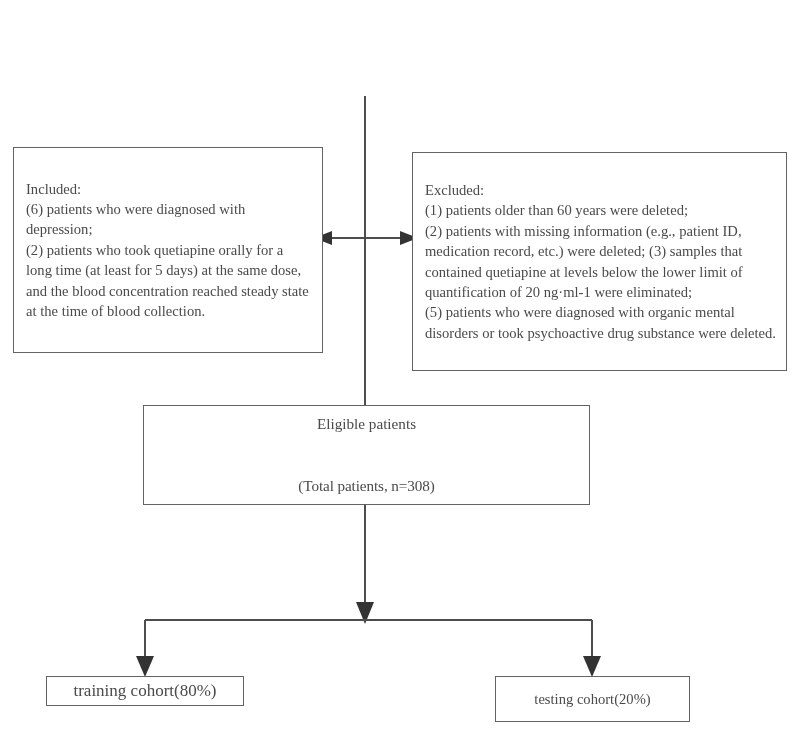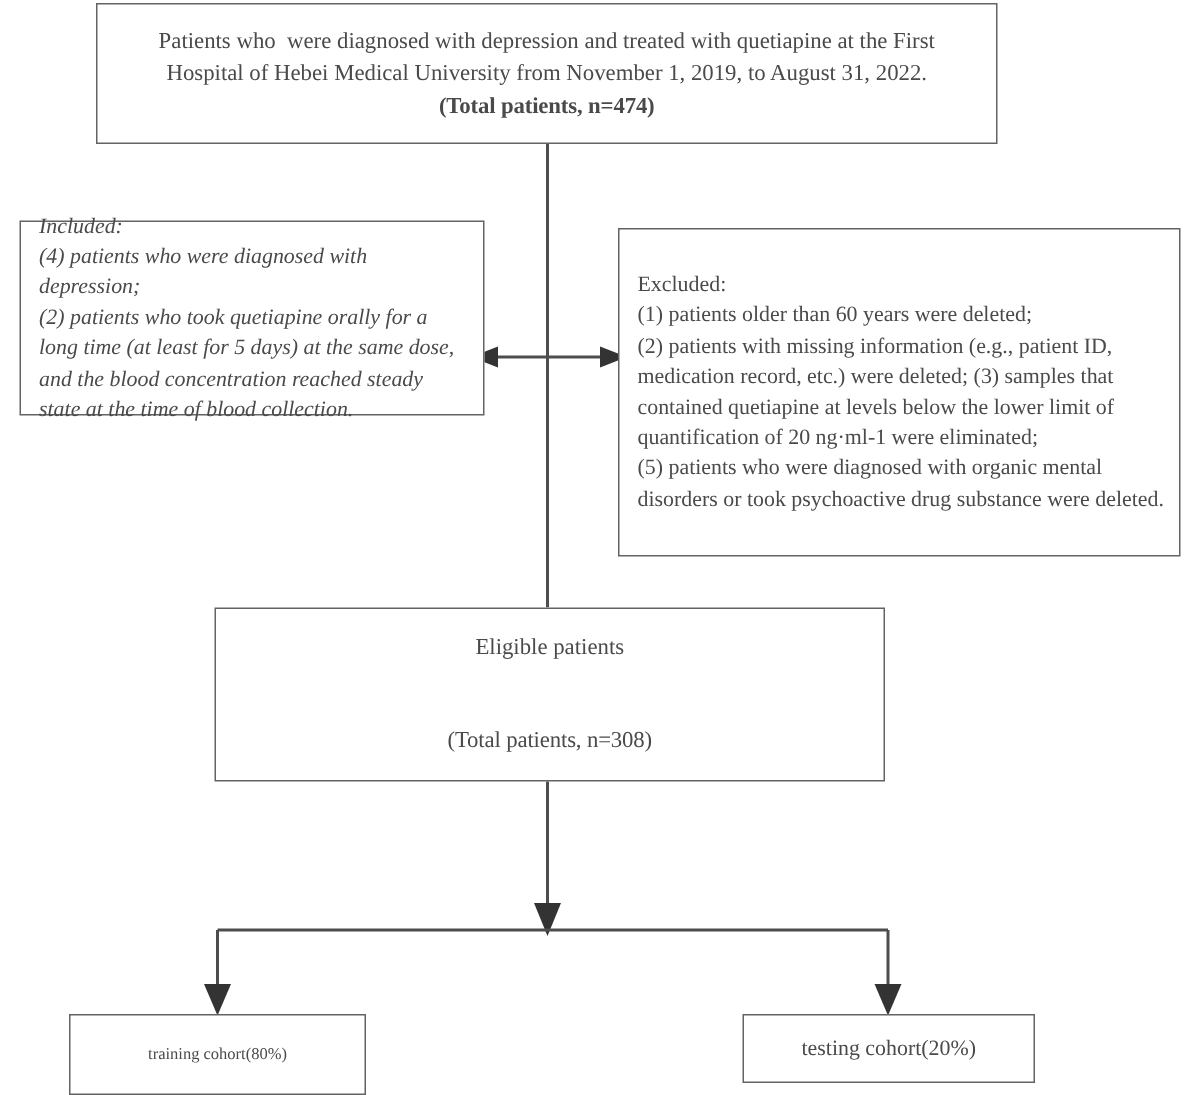--- a/index.html
+++ b/index.html
@@ -45,68 +45,67 @@
   }
   #node-total .bold {
     font-weight: bold;
     letter-spacing: -0.1px;
   }
   
   #node-included {
     left: 13px;
     top: 147px;
     width: 310px;
-    height: 130px;
+    height: 206px;
     align-items: flex-start;
     text-align: left;
     padding: 4px 10px 4px 12px;
     font-size: 14.6px;
     line-height: 1.40;
-    font-style: italic;
   }
   
   #node-excluded {
     left: 412px;
     top: 128px;
     width: 375px;
     height: 219px;
     align-items: flex-start;
     text-align: left;
     padding: 4px 10px 4px 12px;
     font-size: 14.6px;
     line-height: 1.40;
     margin-top: 24px;
   }
   
   #node-eligible {
     left: 143px;
     top: 405px;
     width: 447px;
-    height: 116px;
+    height: 100px;
     align-items: center;
     text-align: center;
     padding: 4px 12px;
     font-size: 15.2px;
     line-height: 1.42;
     gap: 40px;
   }
   #node-eligible .bold {
     font-weight: normal;
     letter-spacing: -0.1px;
   }
   
   #node-training {
     left: 46px;
     top: 676px;
     width: 198px;
-    height: 54px;
+    height: 30px;
     align-items: center;
     justify-content: center;
     text-align: center;
-    font-size: 11px;
+    font-size: 17px;
   }
   #node-testing {
     left: 495px;
     top: 676px;
     width: 195px;
     height: 46px;
     align-items: center;
     justify-content: center;
     text-align: center;
     font-size: 14.6px;
@@ -149,29 +148,24 @@
 
     <line x1="145" y1="620" x2="592" y2="620"></line>
 
     <line x1="145" y1="620" x2="145" y2="667"></line>
     <polygon points="145,677 136,656 154,656"></polygon>
 
     <line x1="592" y1="620" x2="592" y2="667"></line>
     <polygon points="592,677 583,656 601,656"></polygon>
   </svg>
 
-  <div class="node" id="node-total">
-    <span class="line">Patients who  were diagnosed with depression and treated with quetiapine at the First</span>
-    <span class="line">Hospital of Hebei Medical University from November 1, 2019, to August 31, 2022.</span>
-    <span class="line bold">(Total patients, n=474)</span>
-  </div>
 
   <div class="node" id="node-included">
     <span class="line">Included:</span>
-    <span class="line">(4) patients who were diagnosed with depression;</span>
+    <span class="line">(6) patients who were diagnosed with depression;</span>
     <span class="line">(2) patients who took quetiapine orally for a long time (at least for 5 days) at the same dose, and the blood concentration reached steady state at the time of blood collection.</span>
   </div>
 
   <div class="node" id="node-excluded">
     <span class="line">Excluded:</span>
     <span class="line">(1) patients older than 60 years were deleted;</span>
     <span class="line">(2) patients with missing information (e.g., patient ID, medication record, etc.) were deleted; (3) samples that contained quetiapine at levels below the lower limit of quantification of 20 ng·ml-1 were eliminated;</span>
     <span class="line">(5) patients who were diagnosed with organic mental disorders or took psychoactive drug substance were deleted.</span>
   </div>
 

